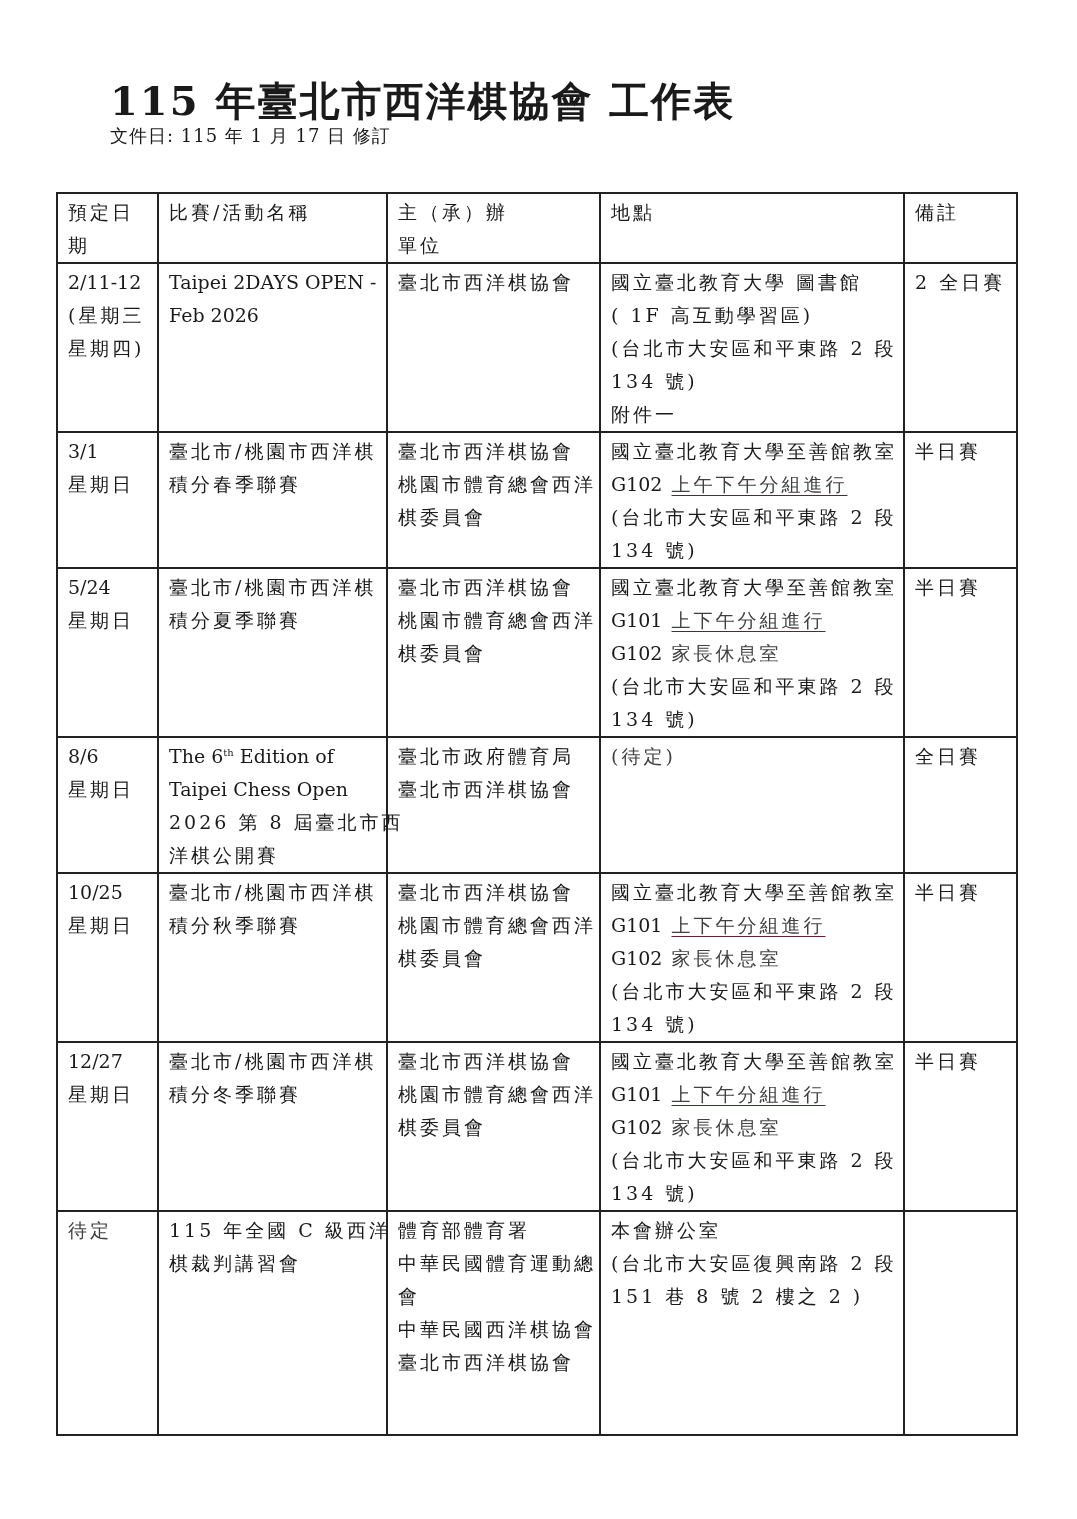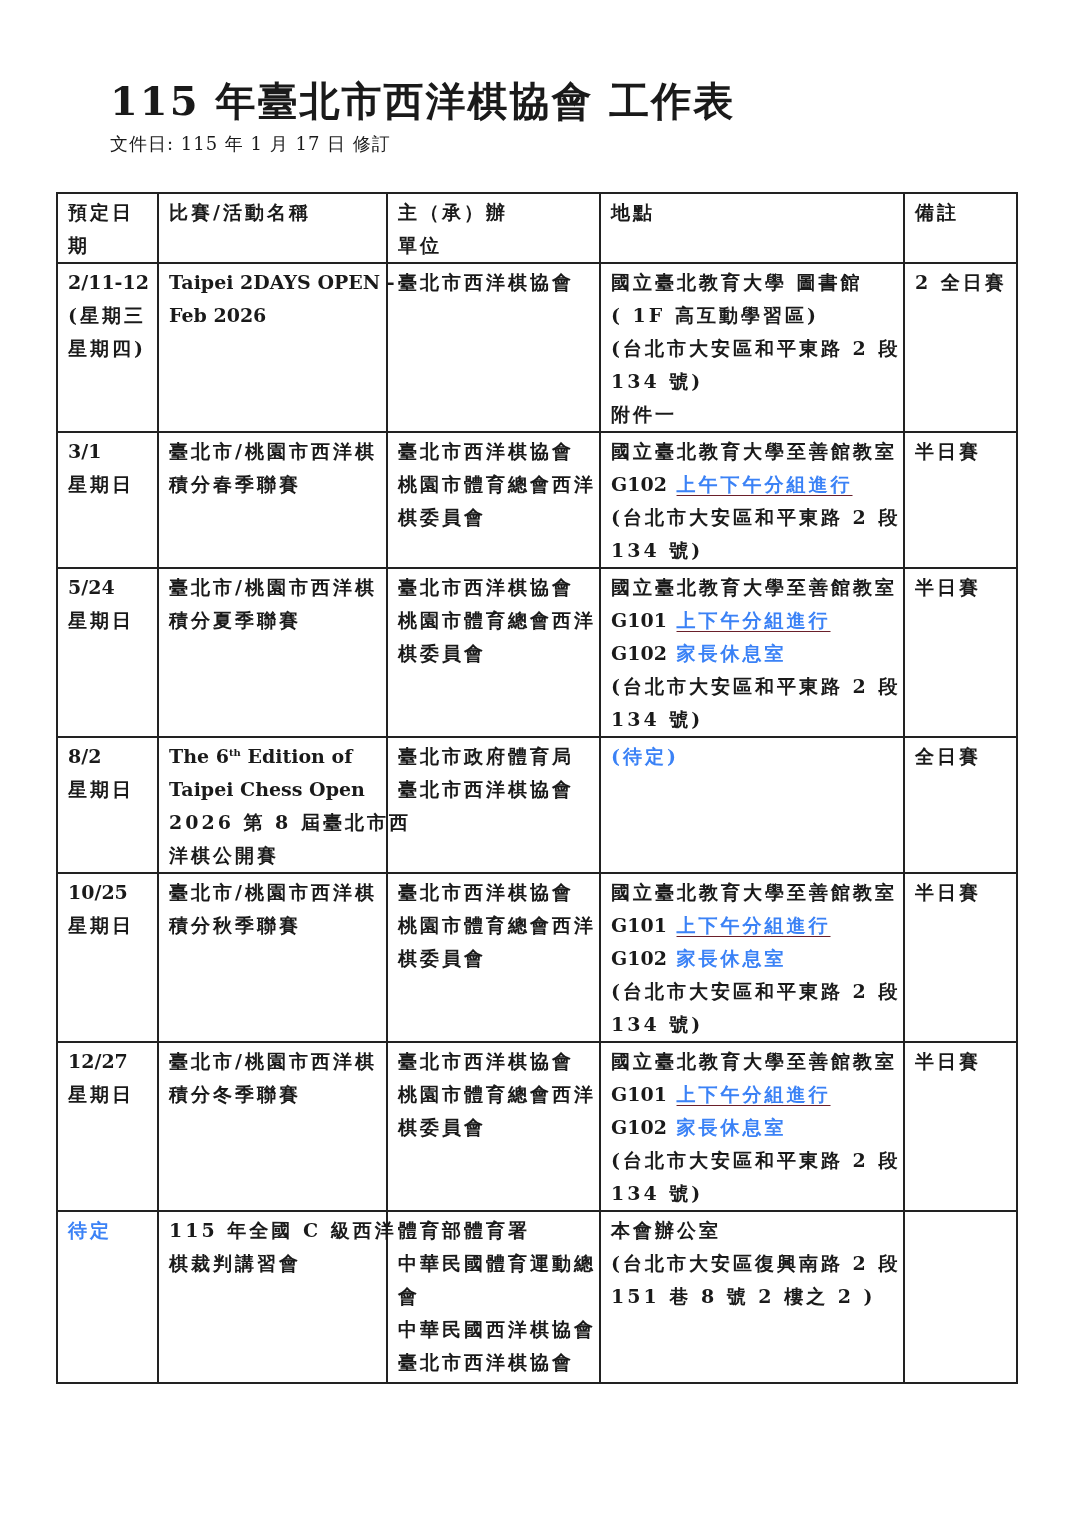--- a/index.html
+++ b/index.html
@@ -20,51 +20,51 @@
       left: 110px;
       top: 74px;
       font-size: 40px;
       font-weight: bold;
       letter-spacing: 2px;
       white-space: nowrap;
     }
     .doc-date {
       position: absolute;
       left: 110px;
-      top: 132px;
+      top: 124px;
       font-size: 18px;
       letter-spacing: 1px;
       white-space: nowrap;
     }
     table.schedule {
       position: absolute;
       left: 56px;
       top: 192px;
       width: 960px;
       border-collapse: collapse;
       table-layout: fixed;
     }
     table.schedule td, table.schedule th {
       border: 2px solid #222;
       vertical-align: top;
       text-align: left;
-      font-weight: bold;
+      font-weight: normal;
       font-size: 19px;
       line-height: 33px;
       padding: 2px 28px 0 10px;
       letter-spacing: 3px;
       word-break: break-all;
     }
     col.c-date { width: 101px; }
     col.c-name { width: 229px; }
     col.c-host { width: 213px; }
     col.c-loc  { width: 304px; }
     col.c-note { width: 113px; }
     .line { display: block; white-space: nowrap; }
-    .red { color: #3b82f6; }
+    .red { color: #404040; }
     .ul { text-decoration: underline; text-decoration-color: #6a1f2a; text-underline-offset: 4px; }
     sup { font-size: 10px; line-height: 0; letter-spacing: 0; }
     .mono-num { letter-spacing: 0px; }
   </style>
 </head>
 <body>
 
 <div class="page-title">115 年臺北市西洋棋協會 工作表</div>
 <div class="doc-date">文件日: 115 年 1 月 17 日 修訂</div>
 
@@ -177,21 +177,21 @@
       <span class="line">(台北市大安區和平東路 2 段</span>
       <span class="line">134 號)</span>
     </td>
     <td>
       <span class="line">半日賽</span>
     </td>
   </tr>
 
   <tr style="height:132px;">
     <td>
-      <span class="line mono-num">8/2</span>
+      <span class="line mono-num">8/6</span>
       <span class="line">星期日</span>
     </td>
     <td>
       <span class="line mono-num"><span>The 6</span><sup>th</sup><span> Edition of</span></span>
       <span class="line mono-num">Taipei Chess Open</span>
       <span class="line">2026 第 8 屆臺北市西</span>
       <span class="line">洋棋公開賽</span>
     </td>
     <td>
       <span class="line">臺北市政府體育局</span>
@@ -263,21 +263,21 @@
         <span class="red">家長休息室</span>
       </span>
       <span class="line">(台北市大安區和平東路 2 段</span>
       <span class="line">134 號)</span>
     </td>
     <td>
       <span class="line">半日賽</span>
     </td>
   </tr>
 
-  <tr style="height:172px;">
+  <tr style="height:224px;">
     <td>
       <span class="line red">待定</span>
     </td>
     <td>
       <span class="line">115 年全國 C 級西洋</span>
       <span class="line">棋裁判講習會</span>
     </td>
     <td>
       <span class="line">體育部體育署</span>
       <span class="line">中華民國體育運動總</span>

